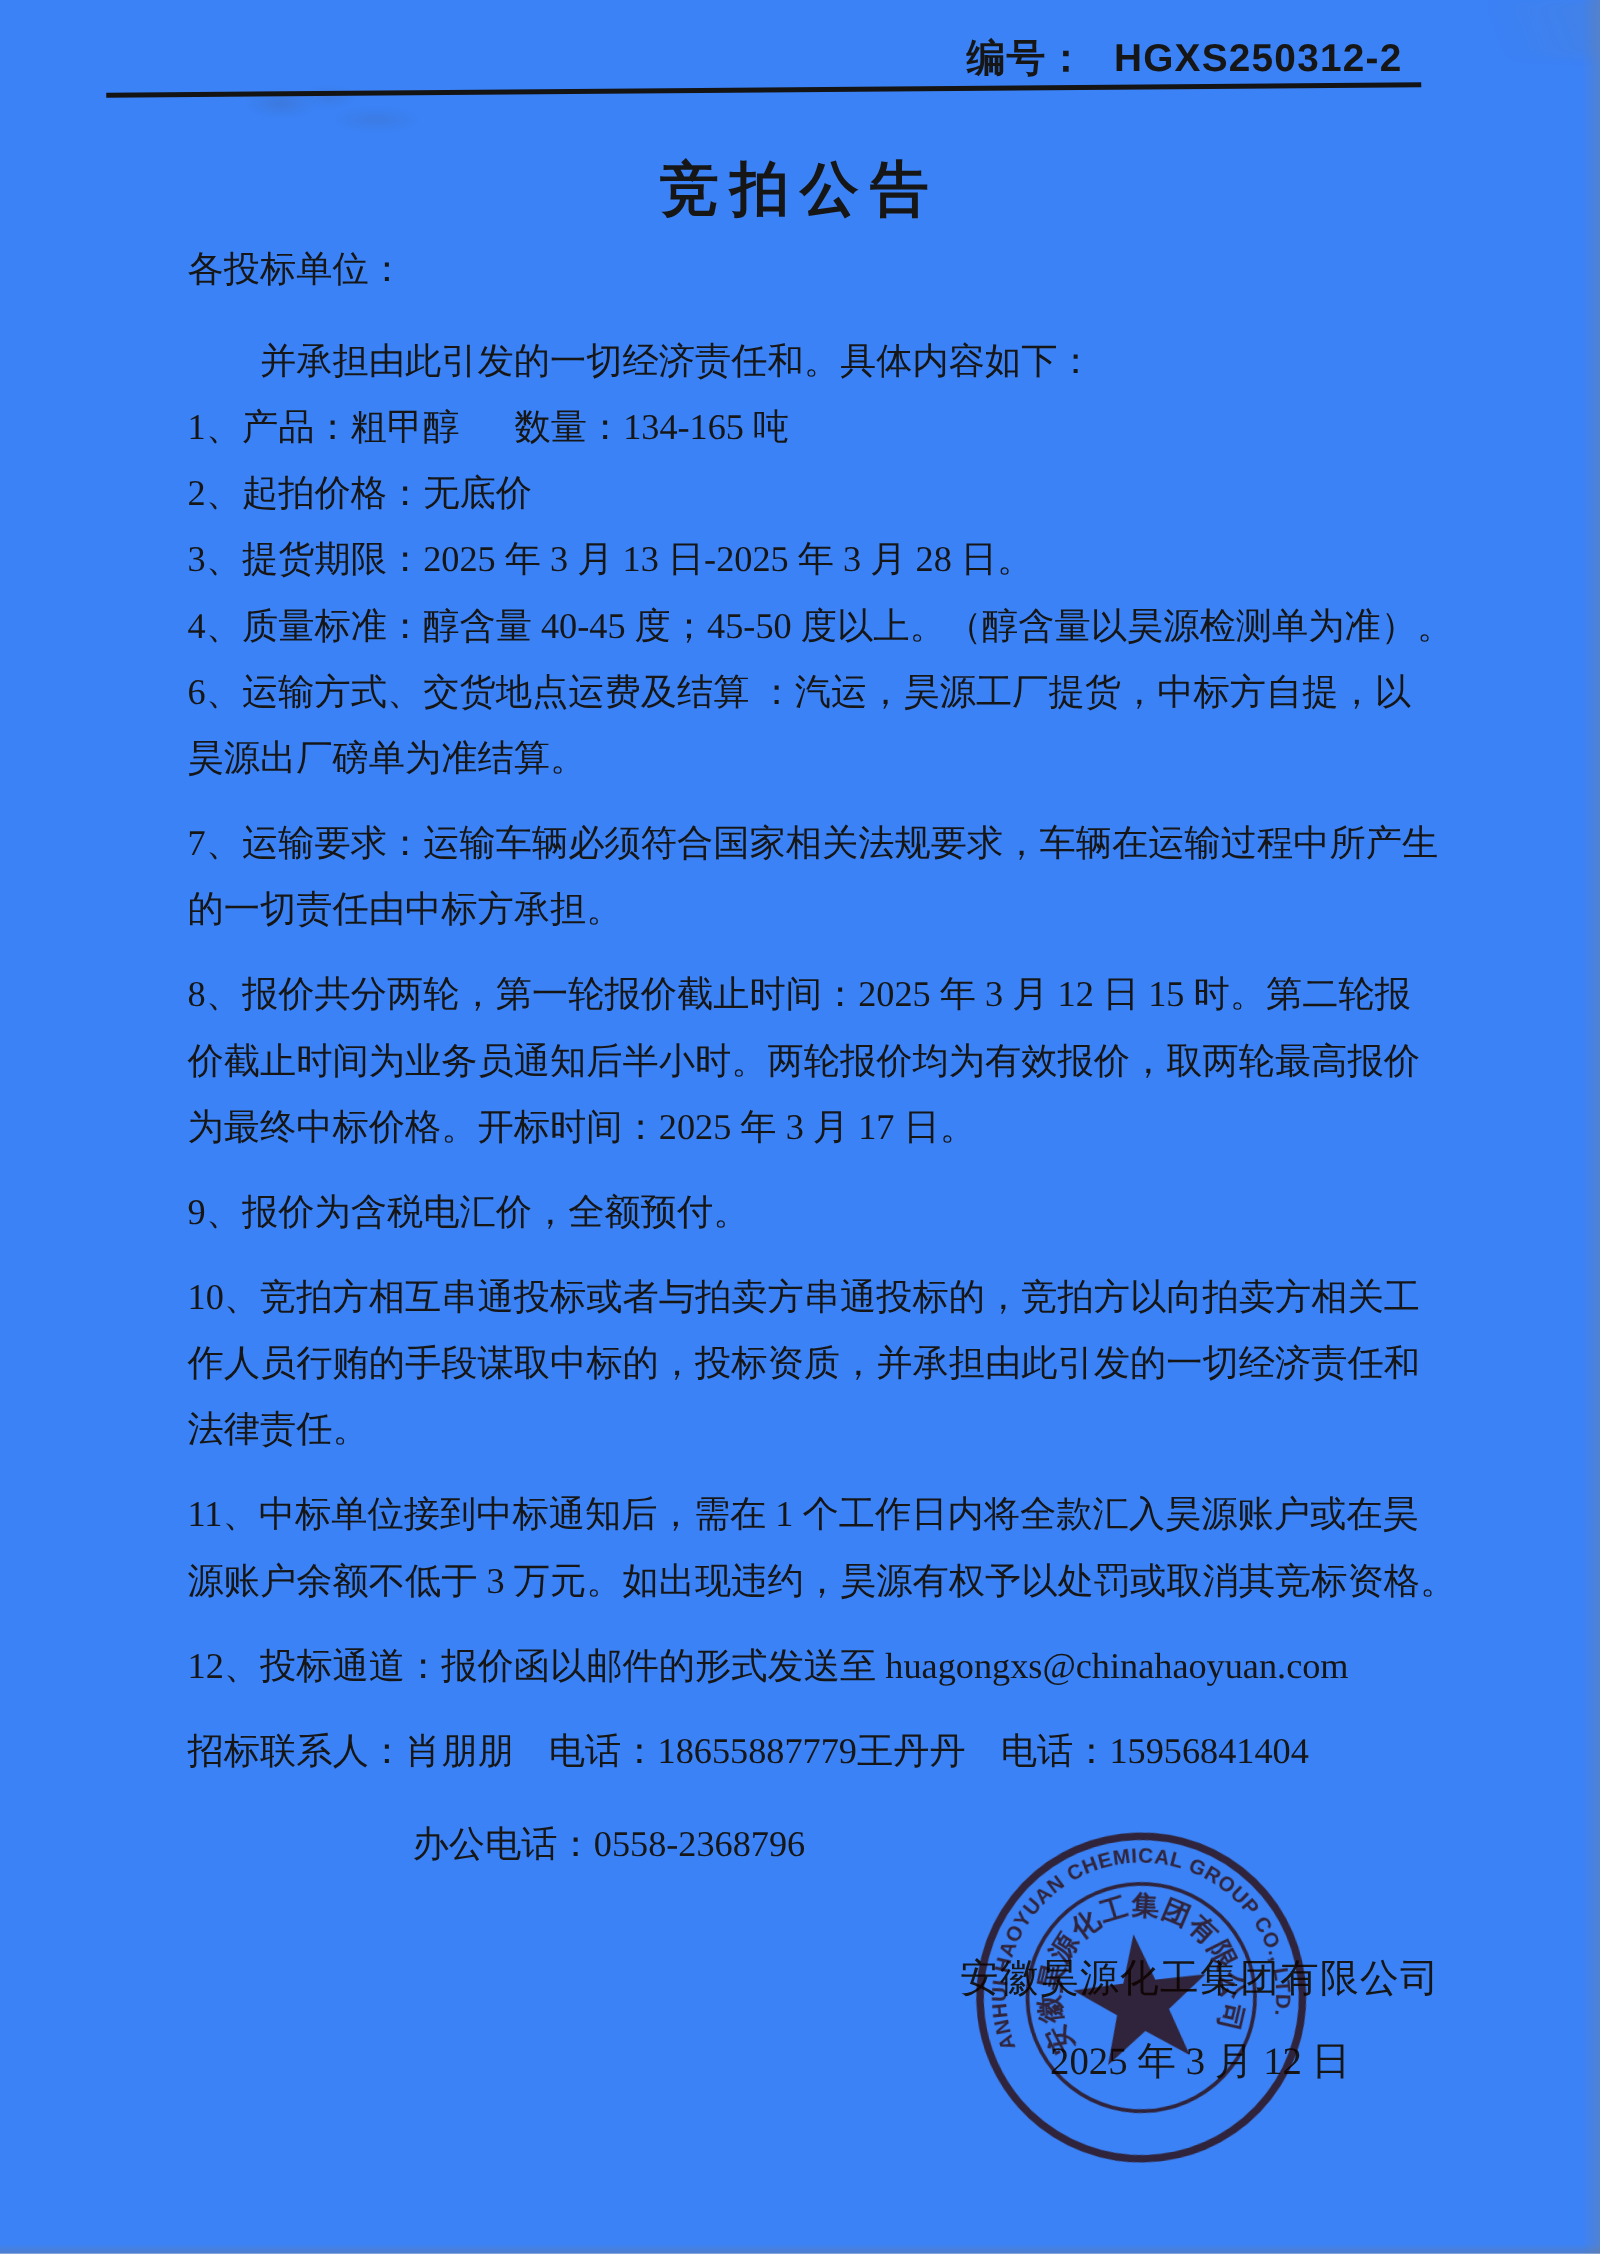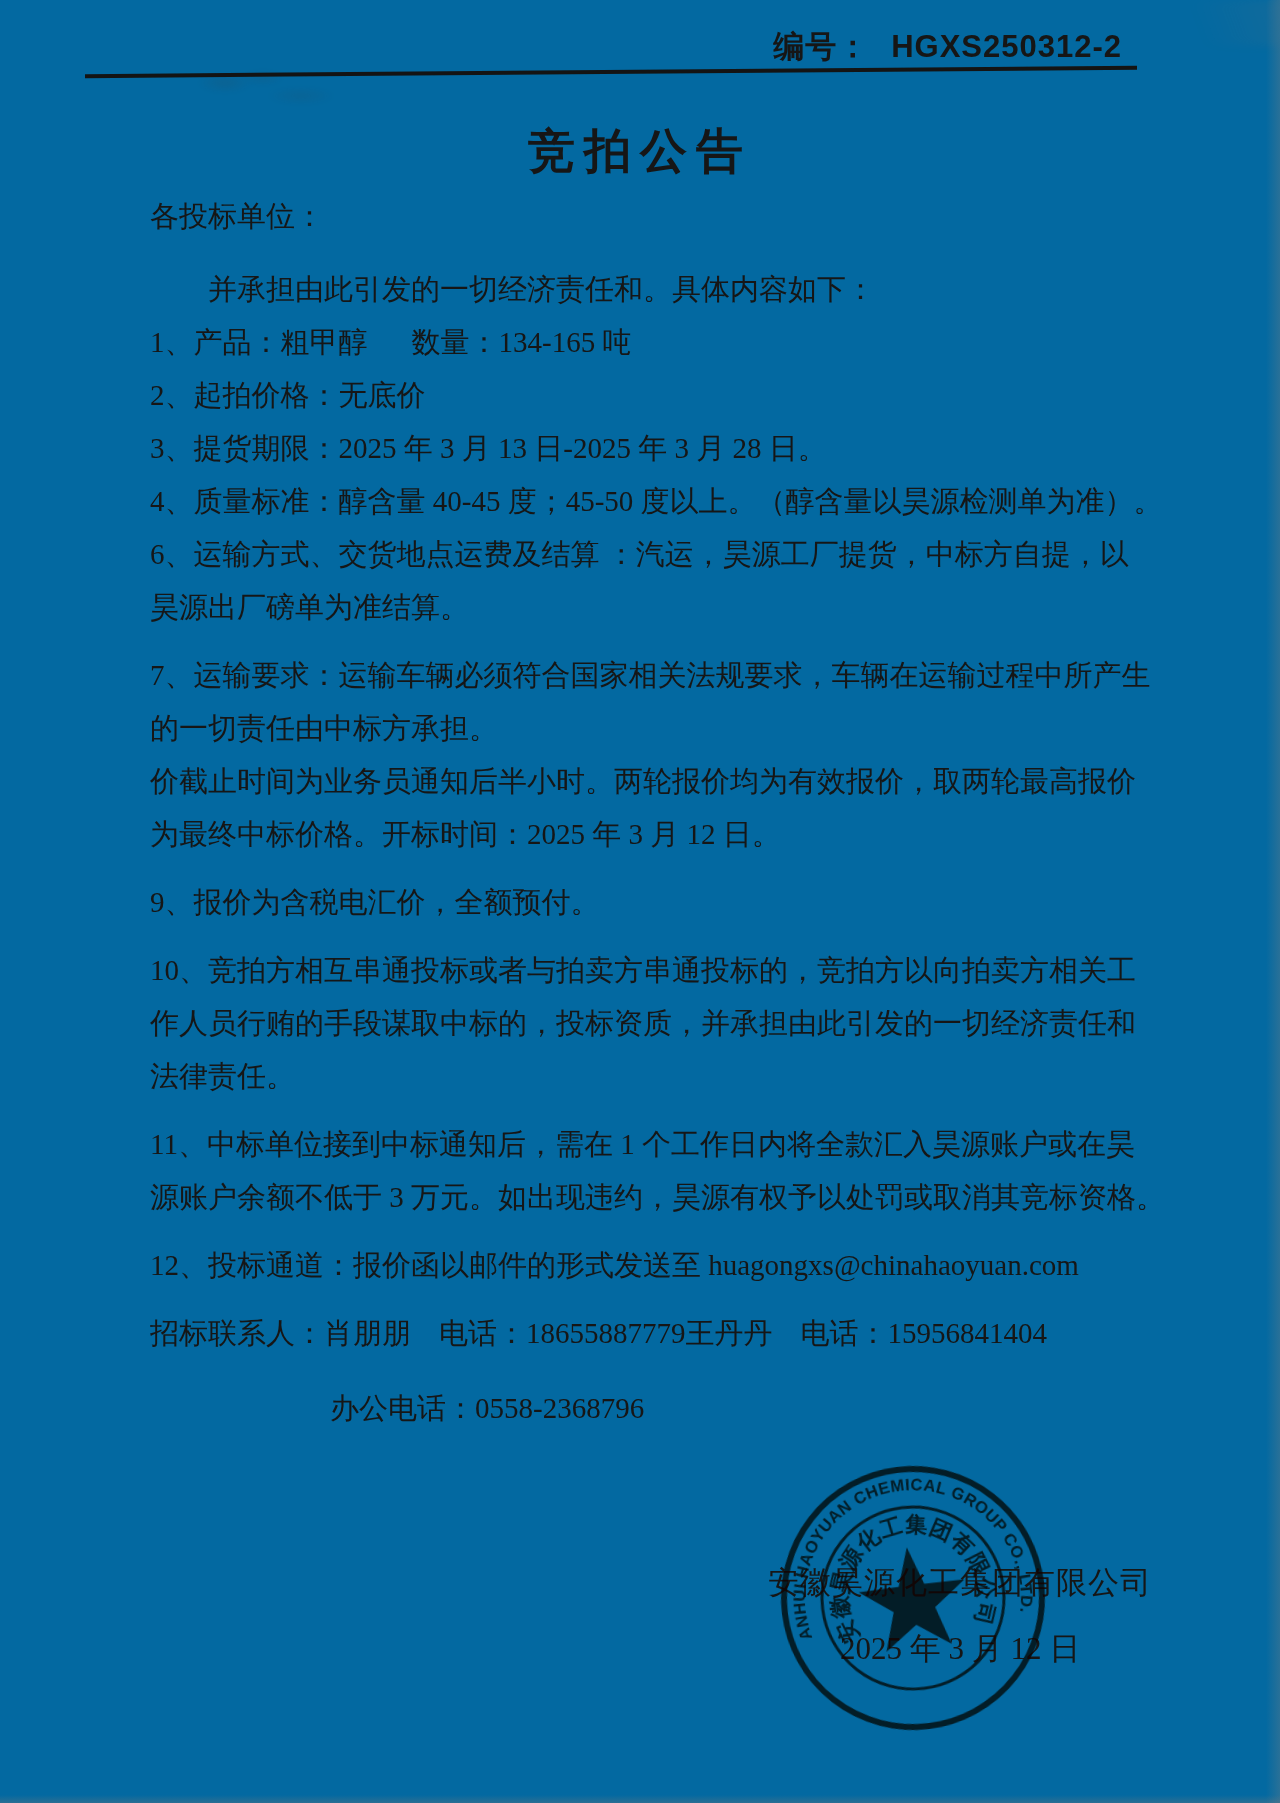--- a/index.html
+++ b/index.html
@@ -1,19 +1,19 @@
 <!DOCTYPE html>
 <html><head>
 <meta charset="utf-8">
 <style>
   html,body{margin:0;padding:0;background:#e8e8e8;}
   .page{
     position:relative;
     width:1280px;height:1803px;
-    background:#0369a1;
+    background:#3b82f6;
     overflow:hidden;
     font-family:"Liberation Serif","DejaVu Serif",serif;
     color:#161616;
   }
   
   .doc-number{
     position:absolute;top:26px;right:158px;
     display:flex;align-items:baseline;gap:22px;
     font-family:"Liberation Sans","DejaVu Sans",sans-serif;
     font-weight:bold;font-size:31px;letter-spacing:1px;
@@ -119,22 +119,23 @@
     </div>
     <div class="line">2、起拍价格：无底价</div>
     <div class="line">3、提货期限：2025 年 3 月 13 日-2025 年 3 月 28 日。</div>
     <div class="line">4、质量标准：醇含量 40-45 度；45-50 度以上。（醇含量以昊源检测单为准）。</div>
     <div class="line">6、运输方式、交货地点运费及结算 ：汽运，昊源工厂提货，中标方自提，以</div>
     <div class="line">昊源出厂磅单为准结算。</div>
 
     <div class="line sp">7、运输要求：运输车辆必须符合国家相关法规要求，车辆在运输过程中所产生</div>
     <div class="line">的一切责任由中标方承担。</div>
 
+    <div class="line sp">8、报价共分两轮，第一轮报价截止时间：2025 年 3 月 12 日 15 时。第二轮报</div>
     <div class="line">价截止时间为业务员通知后半小时。两轮报价均为有效报价，取两轮最高报价</div>
-    <div class="line">为最终中标价格。开标时间：2025 年 3 月 12 日。</div>
+    <div class="line">为最终中标价格。开标时间：2025 年 3 月 17 日。</div>
 
     <div class="line sp">9、报价为含税电汇价，全额预付。</div>
 
     <div class="line sp">10、竞拍方相互串通投标或者与拍卖方串通投标的，竞拍方以向拍卖方相关工</div>
     <div class="line">作人员行贿的手段谋取中标的，投标资质，并承担由此引发的一切经济责任和</div>
     <div class="line">法律责任。</div>
 
     <div class="line sp">11、中标单位接到中标通知后，需在 1 个工作日内将全款汇入昊源账户或在昊</div>
     <div class="line">源账户余额不低于 3 万元。如出现违约，昊源有权予以处罚或取消其竞标资格。</div>
 

